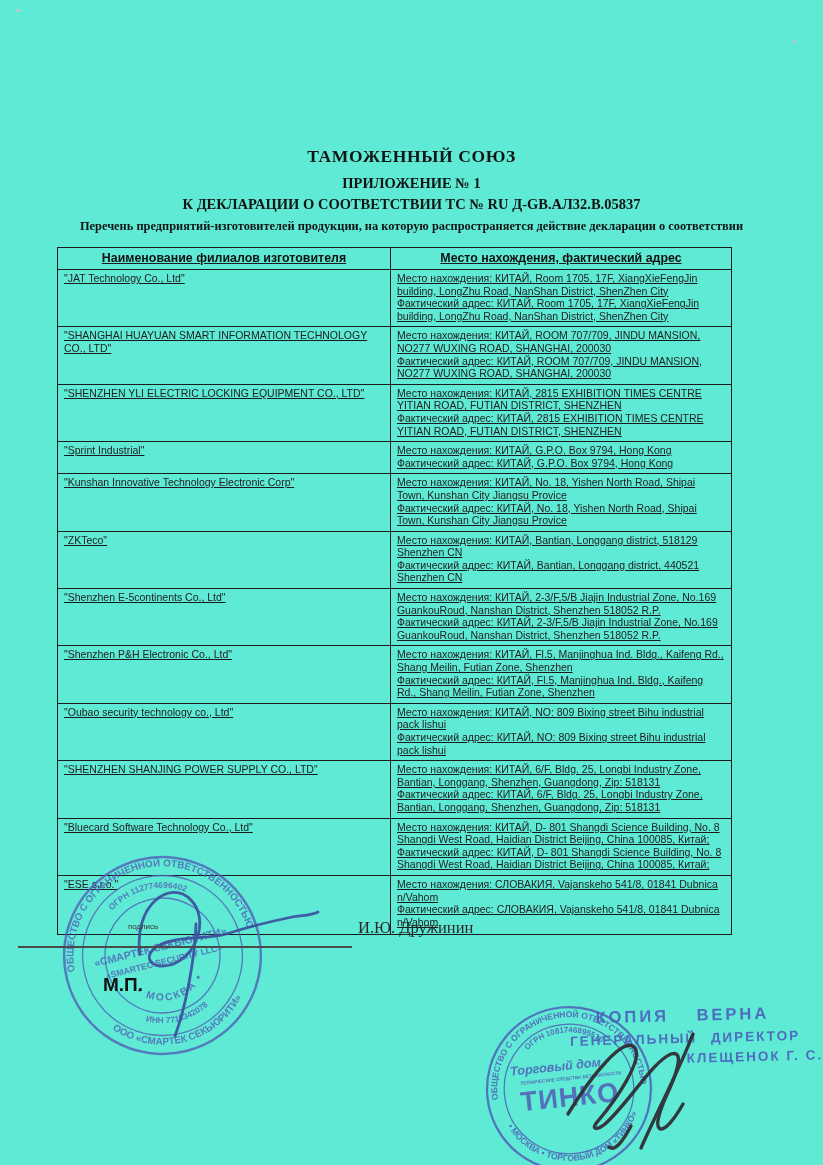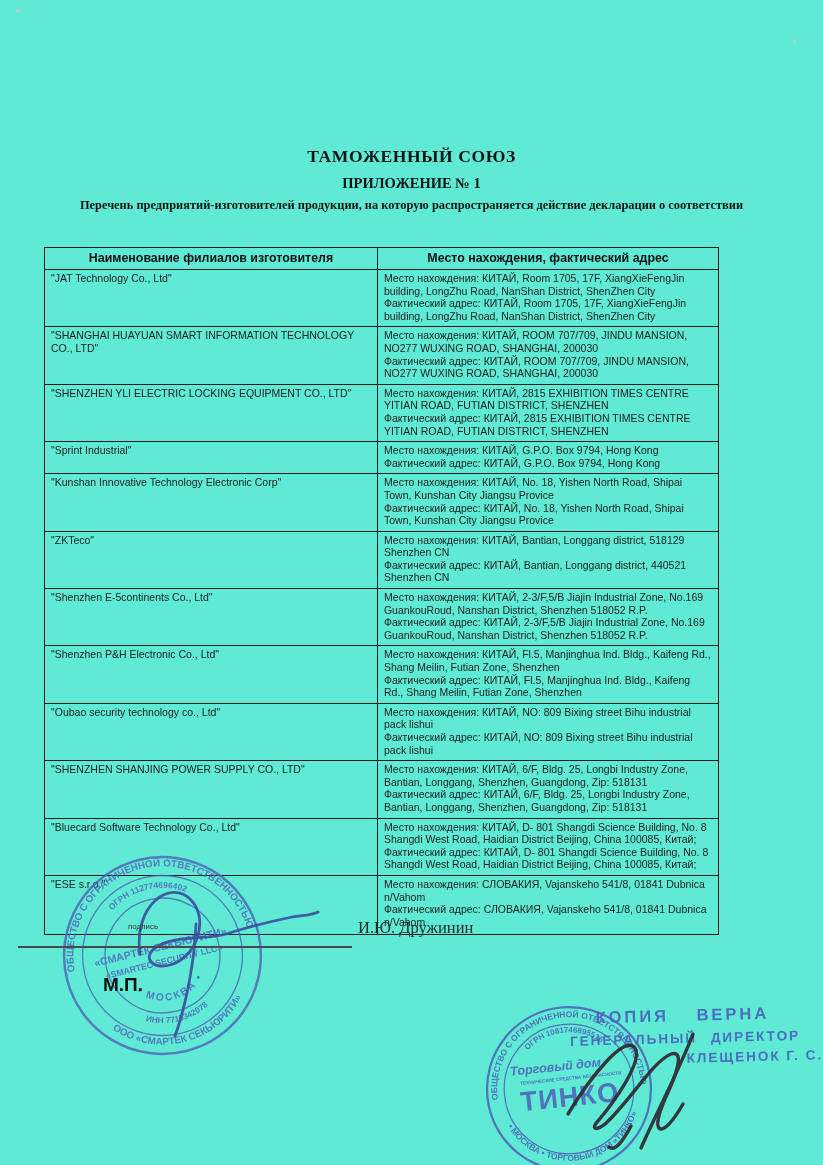--- a/index.html
+++ b/index.html
@@ -9,22 +9,22 @@
     font-family:"Liberation Sans",sans-serif;color:#1c1c1c;
   }
   
   .header{position:absolute;top:146px;left:0;right:0;text-align:center;
     font-family:"Liberation Serif",serif;font-weight:bold;color:#141414;}
   .title1{font-size:17.5px;letter-spacing:.6px;}
   .title2{font-size:14.5px;margin-top:8px;}
   .title3{font-size:14.5px;margin-top:4px;}
   .subtitle{font-size:12.4px;width:670px;margin:6px auto 14px;line-height:14.5px;}
   
-  .doc-table{position:absolute;left:44px;top:247px;width:675px;
-    border-collapse:collapse;table-layout:fixed;}
+  .doc-table{position:absolute;left:57px;top:247px;width:675px;
+    border-collapse:collapse;table-layout:fixed;text-decoration:underline;}
   .doc-table th,.doc-table td{
     border:1.6px solid #1b1b1b;vertical-align:top;text-align:left;
     padding:2px 6px 4px 6px;font-size:10.5px;line-height:12.6px;color:#222;}
   .doc-table th{font-size:12.4px;font-weight:bold;text-align:center;
     padding:3px 4px;line-height:15px;color:#111;}
   .col-name{width:49.4%;}
   .col-addr{width:50.6%;}
   .row-last td{height:52px;}
   
   .sig-line{position:absolute;left:18px;top:946px;width:334px;height:2px;background:#4a4a4a;}
@@ -54,20 +54,21 @@
 <body>
 
 <div class="page">
 
   <div class="speck" style="left:16px;top:9px;width:4px;height:3px;"></div>
   <div class="speck" style="left:793px;top:40px;width:3px;height:3px;"></div>
 
   <div class="header">
     <div class="title1">ТАМОЖЕННЫЙ СОЮЗ</div>
     <div class="title2">ПРИЛОЖЕНИЕ № 1</div>
+    <div class="title3">К ДЕКЛАРАЦИИ О СООТВЕТСТВИИ ТС № RU Д-GB.АЛ32.В.05837</div>
     <div class="subtitle">Перечень предприятий-изготовителей продукции, на которую распространяется действие декларации о соответствии</div>
   </div>
 
   <table class="doc-table">
     <colgroup>
         <col class="col-name">
         <col class="col-addr">
       </colgroup>
     <tbody>
         <tr>

